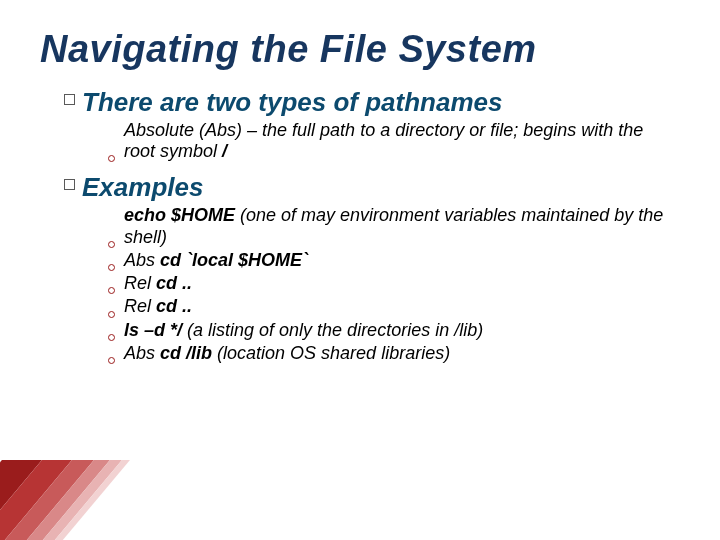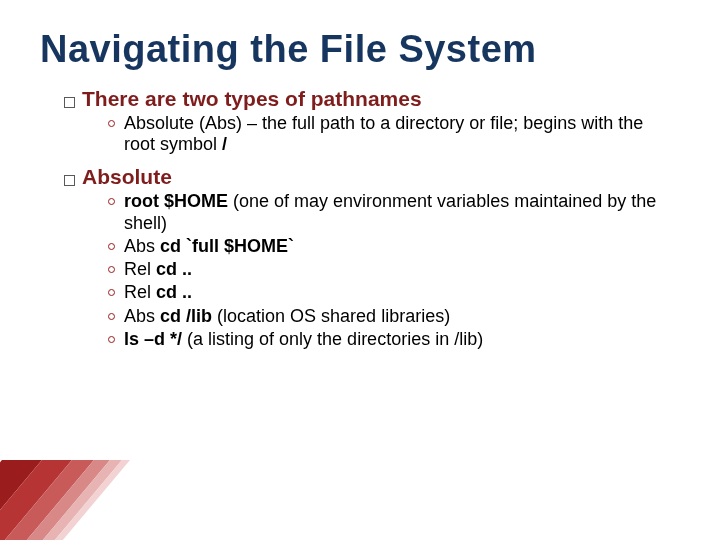--- a/index.html
+++ b/index.html
@@ -7,55 +7,56 @@
     width: 720px;
     height: 540px;
     background: #ffffff;
     font-family: "Segoe UI", "Lucida Sans", Arial, sans-serif;
     color: #000;
     position: relative;
     overflow: hidden;
   }
   .slide {
     padding: 28px 48px 40px 40px;
+    font-style: italic;
   }
   .title {
     font-size: 38px;
     font-weight: 700;
     color: #17365f;
     letter-spacing: 0.5px;
     margin-bottom: 16px;
   }
   .top-bullets {
     margin-left: 24px;
   }
   .top-item {
     display: flex;
-    align-items: center;
-    font-size: 21px;
+    align-items: flex-start;
+    font-size: 26px;
     font-weight: 700;
-    color: #7f1d1d;
+    color: #0c4a6e;
     margin-bottom: 2px;
   }
   .box-bullet {
     display: inline-block;
     width: 11px;
     height: 11px;
     border: 1.4px solid #595959;
     flex-shrink: 0;
     margin-top: 7px;
     margin-right: 7px;
   }
   .sub-list {
     margin-left: 44px;
     margin-bottom: 10px;
   }
   .sub-item {
     display: flex;
-    align-items: flex-start;
+    align-items: flex-end;
     font-size: 18px;
     line-height: 1.18;
     color: #000;
     margin-bottom: 2px;
   }
   .ring-bullet {
     display: inline-block;
     width: 7px;
     height: 7px;
     border: 1.3px solid #9a1c1c;
@@ -102,46 +103,46 @@
     </div>
     <div class="sub-list">
       <div class="sub-item">
         <span class="ring-bullet"></span>
         <span class="txt"><span>Absolute (Abs) – the full path to a directory or file; begins with the root symbol </span><span class="b">/</span></span>
       </div>
     </div>
 
     <div class="top-item">
       <span class="box-bullet"></span>
-      <span>Absolute</span>
+      <span>Examples</span>
     </div>
     <div class="sub-list">
       <div class="sub-item">
         <span class="ring-bullet"></span>
-        <span class="txt"><span class="b">root $HOME</span><span> (one of may environment variables maintained by the shell)</span></span>
+        <span class="txt"><span class="b">echo $HOME</span><span> (one of may environment variables maintained by the shell)</span></span>
       </div>
       <div class="sub-item">
         <span class="ring-bullet"></span>
-        <span class="txt"><span>Abs </span><span class="b">cd `full $HOME`</span></span>
+        <span class="txt"><span>Abs </span><span class="b">cd `local $HOME`</span></span>
       </div>
       <div class="sub-item">
         <span class="ring-bullet"></span>
         <span class="txt"><span>Rel </span><span class="b">cd ..</span></span>
       </div>
       <div class="sub-item">
         <span class="ring-bullet"></span>
         <span class="txt"><span>Rel </span><span class="b">cd ..</span></span>
       </div>
       <div class="sub-item">
         <span class="ring-bullet"></span>
-        <span class="txt"><span>Abs </span><span class="b">cd /lib</span><span> (location OS shared libraries)</span></span>
+        <span class="txt"><span class="b">ls –d */</span><span> (a listing of only the directories in /lib)</span></span>
       </div>
       <div class="sub-item">
         <span class="ring-bullet"></span>
-        <span class="txt"><span class="b">ls –d */</span><span> (a listing of only the directories in /lib)</span></span>
+        <span class="txt"><span>Abs </span><span class="b">cd /lib</span><span> (location OS shared libraries)</span></span>
       </div>
     </div>
 
   </div>
 </div>
 
 <div class="accent">
   <div class="a1"></div>
     <div class="a2"></div>
     <div class="a3"></div>

